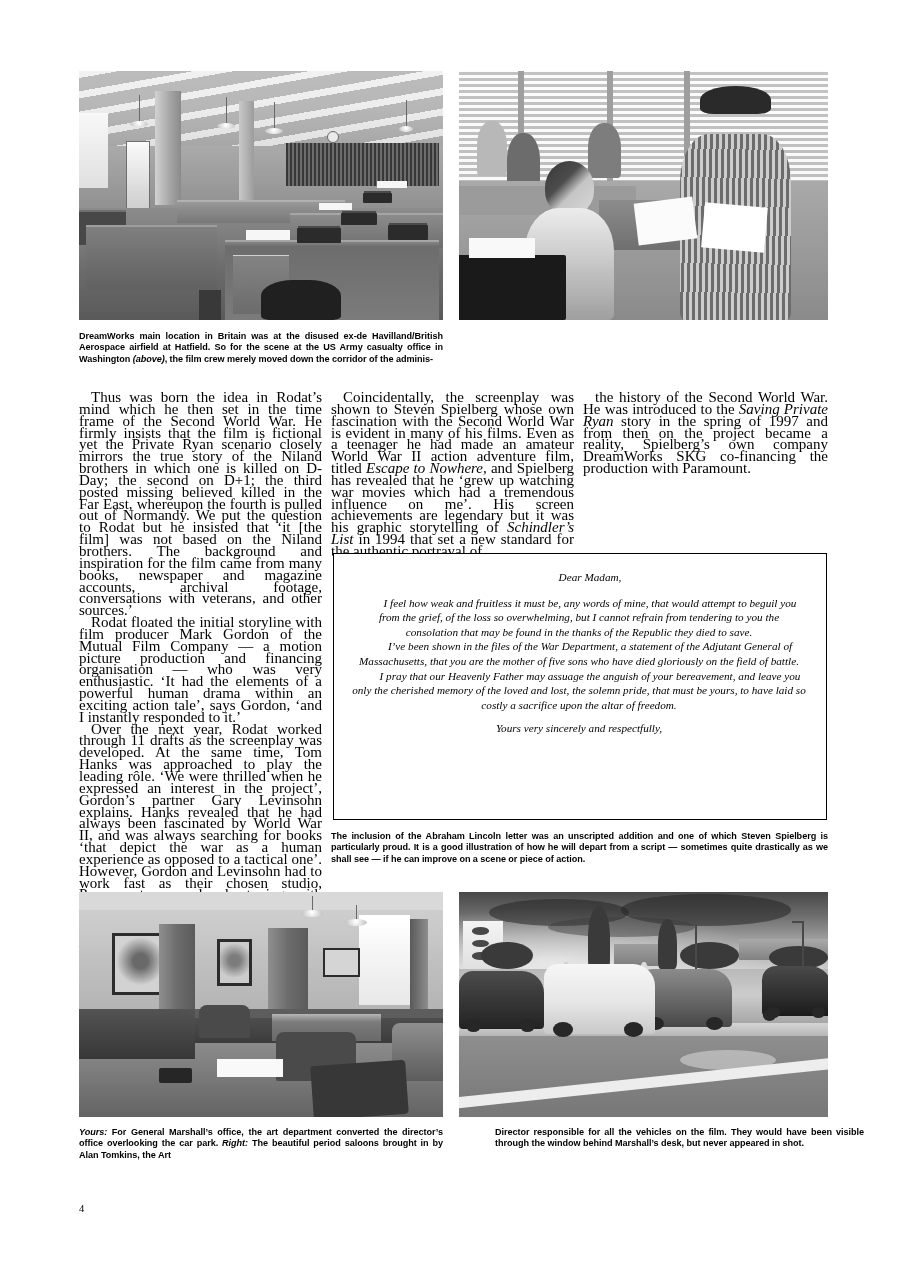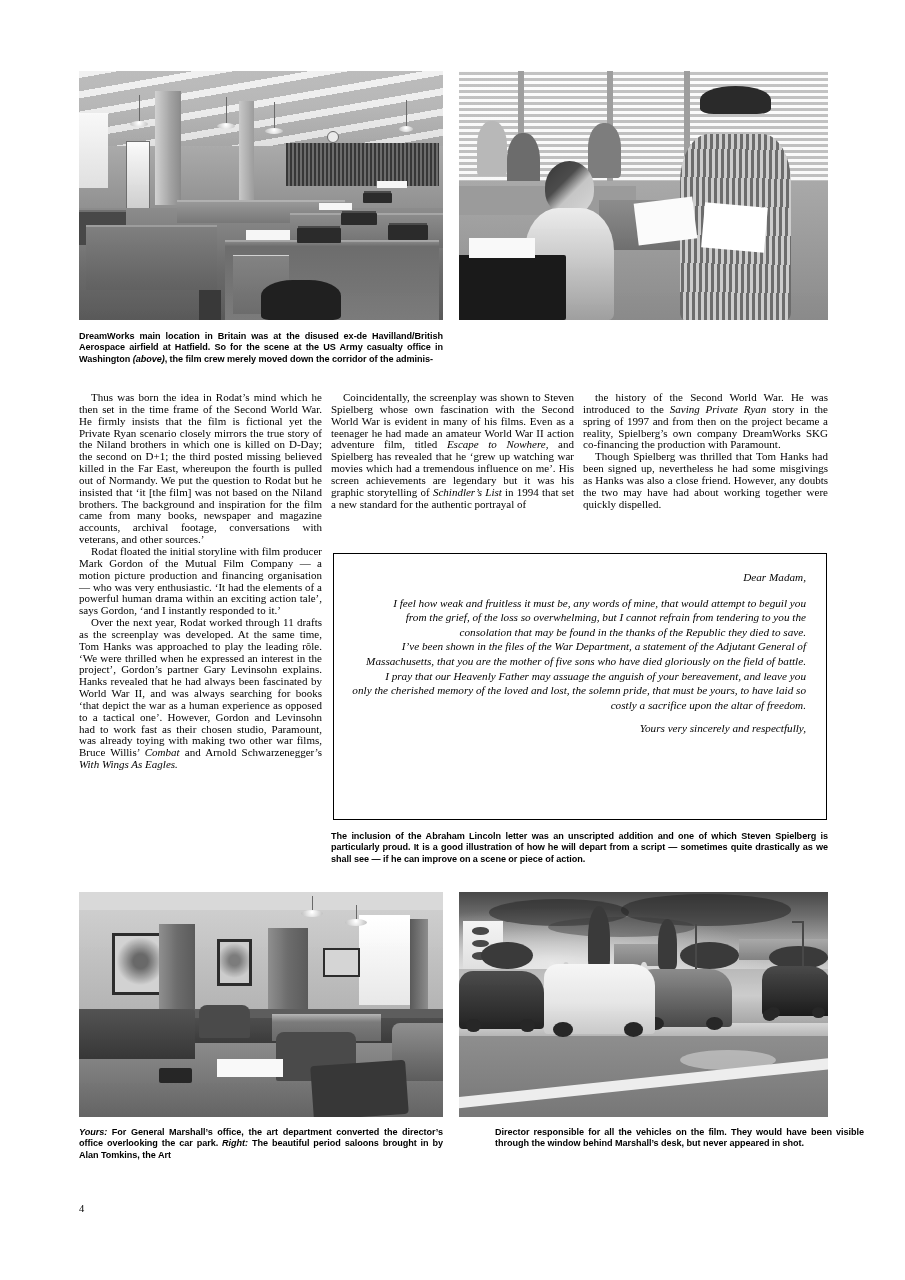--- a/index.html
+++ b/index.html
@@ -448,21 +448,21 @@
   #caption-top-left  { left: 79px; top: 331px; width: 364px; }
   #caption-top-right { left: 459px; top: 331px; width: 369px; }
   #caption-letter    { left: 331px; top: 831px; width: 497px; }
   #caption-bottom-left  { left: 79px; top: 1127px; width: 364px; }
   #caption-bottom-right { left: 459px; top: 1127px; width: 369px; margin-left: 36px; }
 
   
   .bodycol {
     position: absolute;
     font-family: "Liberation Serif", serif;
-    font-size: 11px;
+    font-size: 15px;
     line-height: 11.85px;
     text-align: justify;
     color: #000;
   }
   .bodycol p { margin: 0; text-indent: 12px; }
   .bodycol i, .bodycol em { font-style: italic; }
 
   #body-col-1 { left: 79px; top: 392px; width: 243px; }
   #body-col-2 { left: 331px; top: 392px; width: 243px; }
   #body-col-3 { left: 583px; top: 392px; width: 245px; }
@@ -476,21 +476,21 @@
     background: #fff;
     box-sizing: border-box;
   }
   #lincoln-letter-box .inner {
     position: absolute;
     left: 18px; right: 20px; top: 16px;
     font-family: "Liberation Serif", serif;
     font-style: italic;
     font-size: 11.2px;
     line-height: 14.6px;
-    text-align: right;
+    text-align: center;
     color: #000;
   }
   #lincoln-letter-box .inner p { margin: 0; text-indent: 22px; }
   #lincoln-letter-box .inner p.salutation { text-indent: 22px; margin-bottom: 11px; }
   #lincoln-letter-box .inner p.signoff { text-indent: 0; margin-top: 9px; }
   #lincoln-letter-box .inner p.signature { text-indent: 0; margin-left: 130px; margin-top: 12px; }
 
   
   #page-number {
     position: absolute;
@@ -565,21 +565,20 @@
   <div class="bodycol" id="body-col-1">
       <p>Thus was born the idea in Rodat’s mind which he then set in the time frame of the Second World War. He firmly insists that the film is fictional yet the Private Ryan scenario closely mirrors the true story of the Niland brothers in which one is killed on D-Day; the second on D+1; the third posted missing believed killed in the Far East, whereupon the fourth is pulled out of Normandy. We put the question to Rodat but he insisted that ‘it [the film] was not based on the Niland brothers. The background and inspiration for the film came from many books, newspaper and magazine accounts, archival footage, conversations with veterans, and other sources.’</p>
       <p>Rodat floated the initial storyline with film producer Mark Gordon of the Mutual Film Company — a motion picture production and financing organisation — who was very enthusiastic. ‘It had the elements of a powerful human drama within an exciting action tale’, says Gordon, ‘and I instantly responded to it.’</p>
       <p>Over the next year, Rodat worked through 11 drafts as the screenplay was developed. At the same time, Tom Hanks was approached to play the leading rôle. ‘We were thrilled when he expressed an interest in the project’, Gordon’s partner Gary Levinsohn explains. Hanks revealed that he had always been fascinated by World War II, and was always searching for books ‘that depict the war as a human experience as opposed to a tactical one’. However, Gordon and Levinsohn had to work fast as their chosen studio, Paramount, was already toying with making two other war films, Bruce Willis’ <i>Combat</i> and Arnold Schwarzenegger’s <i>With Wings As Eagles.</i></p>
     </div>
   <div class="bodycol" id="body-col-2">
       <p>Coincidentally, the screenplay was shown to Steven Spielberg whose own fascination with the Second World War is evident in many of his films. Even as a teenager he had made an amateur World War II action adventure film, titled <i>Escape to Nowhere,</i> and Spielberg has revealed that he ‘grew up watching war movies which had a tremendous influence on me’. His screen achievements are legendary but it was his graphic storytelling of <i>Schindler’s List</i> in 1994 that set a new standard for the authentic portrayal of</p>
     </div>
   <div class="bodycol" id="body-col-3">
       <p>the history of the Second World War. He was introduced to the <i>Saving Private Ryan</i> story in the spring of 1997 and from then on the project became a reality, Spielberg’s own company DreamWorks SKG co-financing the production with Paramount.</p>
-      <p>Though Spielberg was thrilled that Tom Hanks had been signed up, nevertheless he had some misgivings as Hanks was also a close friend. However, any doubts the two may have had about working together were quickly dispelled.</p>
     </div>
 
   <div id="lincoln-letter-box">
     <div class="inner">
       <p class="salutation">Dear Madam,</p>
       <div>
           <p>I feel how weak and fruitless it must be, any words of mine, that would attempt to beguil you from the grief, of the loss so overwhelming, but I cannot refrain from tendering to you the consolation that may be found in the thanks of the Republic they died to save.</p>
           <p>I’ve been shown in the files of the War Department, a statement of the Adjutant General of Massachusetts, that you are the mother of five sons who have died gloriously on the field of battle.</p>
           <p>I pray that our Heavenly Father may assuage the anguish of your bereavement, and leave you only the cherished memory of the loved and lost, the solemn pride, that must be yours, to have laid so costly a sacrifice upon the altar of freedom.</p>
         </div>

